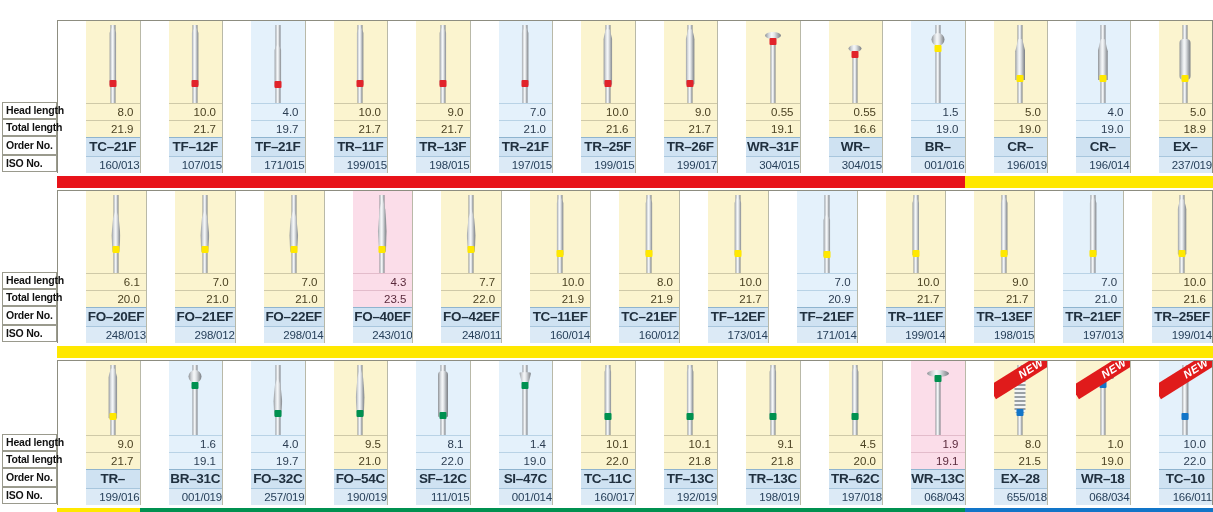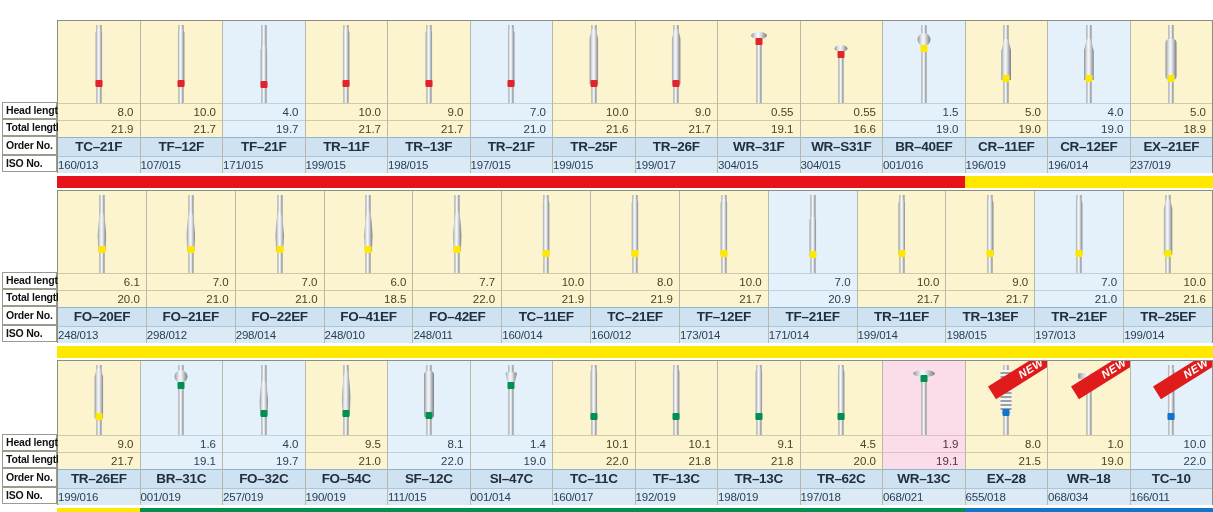--- a/index.html
+++ b/index.html
@@ -53,20 +53,21 @@
     border-top: 1px solid #8d8d80;
     border-right: 1px solid #8d8d80;
   }
   .col {
     flex: 1 1 0;
     position: relative;
     border-right: 1px solid #b9b9a8;
     display: flex;
     flex-direction: column;
     overflow: hidden;
+    margin-left: 28px;
   }
   .col:last-child { border-right: none; }
 
   
   .pic {
     position: relative;
     width: 100%;
     overflow: hidden;
   }
   .pic.cream { background: #fbf4cf; }
@@ -127,21 +128,21 @@
     text-align: center;
     color: #20303f;
     background: #cfe2f2;
     border-top: 1px solid #8fb4cf;
     letter-spacing: -0.3px;
   }
   .irow {
     height: 17px;
     line-height: 16px;
     font-size: 11.5px;
-    text-align: left;
+    text-align: right;
     color: #27405a;
     background: #dceaf6;
     border-top: 1px solid #a8c6dd;
     letter-spacing: -0.2px;
   }
 
   .newrib {
     position: absolute;
     top: 0px;
     right: -30px;
@@ -402,31 +403,31 @@
               <div class="head" style="background: linear-gradient(to right, rgb(142, 146, 150) 0%, rgb(207, 211, 215) 22%, rgb(246, 248, 249) 42%, rgb(226, 229, 232) 58%, rgb(169, 173, 177) 80%, rgb(122, 126, 131) 100%); width: 9px; height: 42.64px; bottom: 21.32px; clip-path: polygon(50% 0%, 82% 22%, 100% 62%, 88% 100%, 12% 100%, 0% 62%, 18% 22%);"></div>
               <div class="band-c" style="background: rgb(255, 232, 0); bottom: 19.68px;"></div>
             </div>
           </div>
           <div class="mrow ">7.0</div>
           <div class="mrow ">21.0</div>
           <div class="orow">FO–22EF</div>
           <div class="irow">298/014</div>
         </div>
         <div class="col">
-          <div class="pic cream" style="height: 82px;">
-            <div class="burwrap">
-              <div class="shank" style="height: 78px; background: linear-gradient(to right, rgb(142, 146, 150) 0%, rgb(207, 211, 215) 22%, rgb(246, 248, 249) 42%, rgb(226, 229, 232) 58%, rgb(169, 173, 177) 80%, rgb(122, 126, 131) 100%);"></div>
-              <div class="head" style="background: linear-gradient(to right, rgb(142, 146, 150) 0%, rgb(207, 211, 215) 22%, rgb(246, 248, 249) 42%, rgb(226, 229, 232) 58%, rgb(169, 173, 177) 80%, rgb(122, 126, 131) 100%); width: 9px; height: 42.64px; bottom: 21.32px; clip-path: polygon(50% 0%, 82% 22%, 100% 62%, 88% 100%, 12% 100%, 0% 62%, 18% 22%);"></div>
+          <div class="pic pink" style="height: 82px;">
+            <div class="burwrap">
+              <div class="shank" style="height: 78px; background: linear-gradient(to right, rgb(142, 146, 150) 0%, rgb(207, 211, 215) 22%, rgb(246, 248, 249) 42%, rgb(226, 229, 232) 58%, rgb(169, 173, 177) 80%, rgb(122, 126, 131) 100%);"></div>
+              <div class="head" style="background: linear-gradient(to right, rgb(142, 146, 150) 0%, rgb(207, 211, 215) 22%, rgb(246, 248, 249) 42%, rgb(226, 229, 232) 58%, rgb(169, 173, 177) 80%, rgb(122, 126, 131) 100%); width: 9px; height: 54.12px; bottom: 21.32px; clip-path: polygon(50% 0%, 82% 22%, 100% 62%, 88% 100%, 12% 100%, 0% 62%, 18% 22%);"></div>
               <div class="band-c" style="background: rgb(255, 232, 0); bottom: 19.68px;"></div>
             </div>
           </div>
-          <div class="mrow ">6.0</div>
-          <div class="mrow ">18.5</div>
-          <div class="orow">FO–41EF</div>
-          <div class="irow">248/010</div>
+          <div class="mrow pink">4.3</div>
+          <div class="mrow pink">23.5</div>
+          <div class="orow">FO–40EF</div>
+          <div class="irow">243/010</div>
         </div>
         <div class="col">
           <div class="pic cream" style="height: 82px;">
             <div class="burwrap">
               <div class="shank" style="height: 78px; background: linear-gradient(to right, rgb(142, 146, 150) 0%, rgb(207, 211, 215) 22%, rgb(246, 248, 249) 42%, rgb(226, 229, 232) 58%, rgb(169, 173, 177) 80%, rgb(122, 126, 131) 100%);"></div>
               <div class="head" style="background: linear-gradient(to right, rgb(142, 146, 150) 0%, rgb(207, 211, 215) 22%, rgb(246, 248, 249) 42%, rgb(226, 229, 232) 58%, rgb(169, 173, 177) 80%, rgb(122, 126, 131) 100%); width: 9px; height: 42.64px; bottom: 21.32px; clip-path: polygon(50% 0%, 82% 22%, 100% 62%, 88% 100%, 12% 100%, 0% 62%, 18% 22%);"></div>
               <div class="band-c" style="background: rgb(255, 232, 0); bottom: 19.68px;"></div>
             </div>
           </div>
           <div class="mrow ">7.7</div>
@@ -685,21 +686,21 @@
           <div class="pic pink" style="height: 74px;">
             <div class="burwrap">
               <div class="shank" style="height: 60.68px; background: linear-gradient(to right, rgb(142, 146, 150) 0%, rgb(207, 211, 215) 22%, rgb(246, 248, 249) 42%, rgb(226, 229, 232) 58%, rgb(169, 173, 177) 80%, rgb(122, 126, 131) 100%);"></div>
               <div class="head" style="background: linear-gradient(to right, rgb(142, 146, 150) 0%, rgb(207, 211, 215) 22%, rgb(246, 248, 249) 42%, rgb(226, 229, 232) 58%, rgb(169, 173, 177) 80%, rgb(122, 126, 131) 100%); width: 22px; height: 7px; bottom: 57.72px; border-radius: 50%;"></div>
               <div class="band-c" style="background: rgb(0, 145, 80); bottom: 52.54px;"></div>
             </div>
           </div>
           <div class="mrow pink">1.9</div>
           <div class="mrow pink">19.1</div>
           <div class="orow">WR–13C</div>
-          <div class="irow">068/021</div>
+          <div class="irow">068/043</div>
         </div>
         <div class="col">
           <div class="pic cream" style="height: 74px;">
             <div class="burwrap">
               <div class="shank" style="height: 70px; background: linear-gradient(to right, rgb(142, 146, 150) 0%, rgb(207, 211, 215) 22%, rgb(246, 248, 249) 42%, rgb(226, 229, 232) 58%, rgb(169, 173, 177) 80%, rgb(122, 126, 131) 100%);"></div>
               <div class="head" style="background: repeating-linear-gradient(rgb(242, 244, 245) 0px, rgb(242, 244, 245) 2px, rgb(154, 160, 165) 2px, rgb(154, 160, 165) 4px); width: 11px; height: 42.92px; bottom: 22.2px; border-radius: 3px;"></div>
               <div class="band-c" style="background: rgb(18, 117, 200); bottom: 19.24px;"></div>
             </div>
             <div class="newrib">NEW</div>
           </div>

